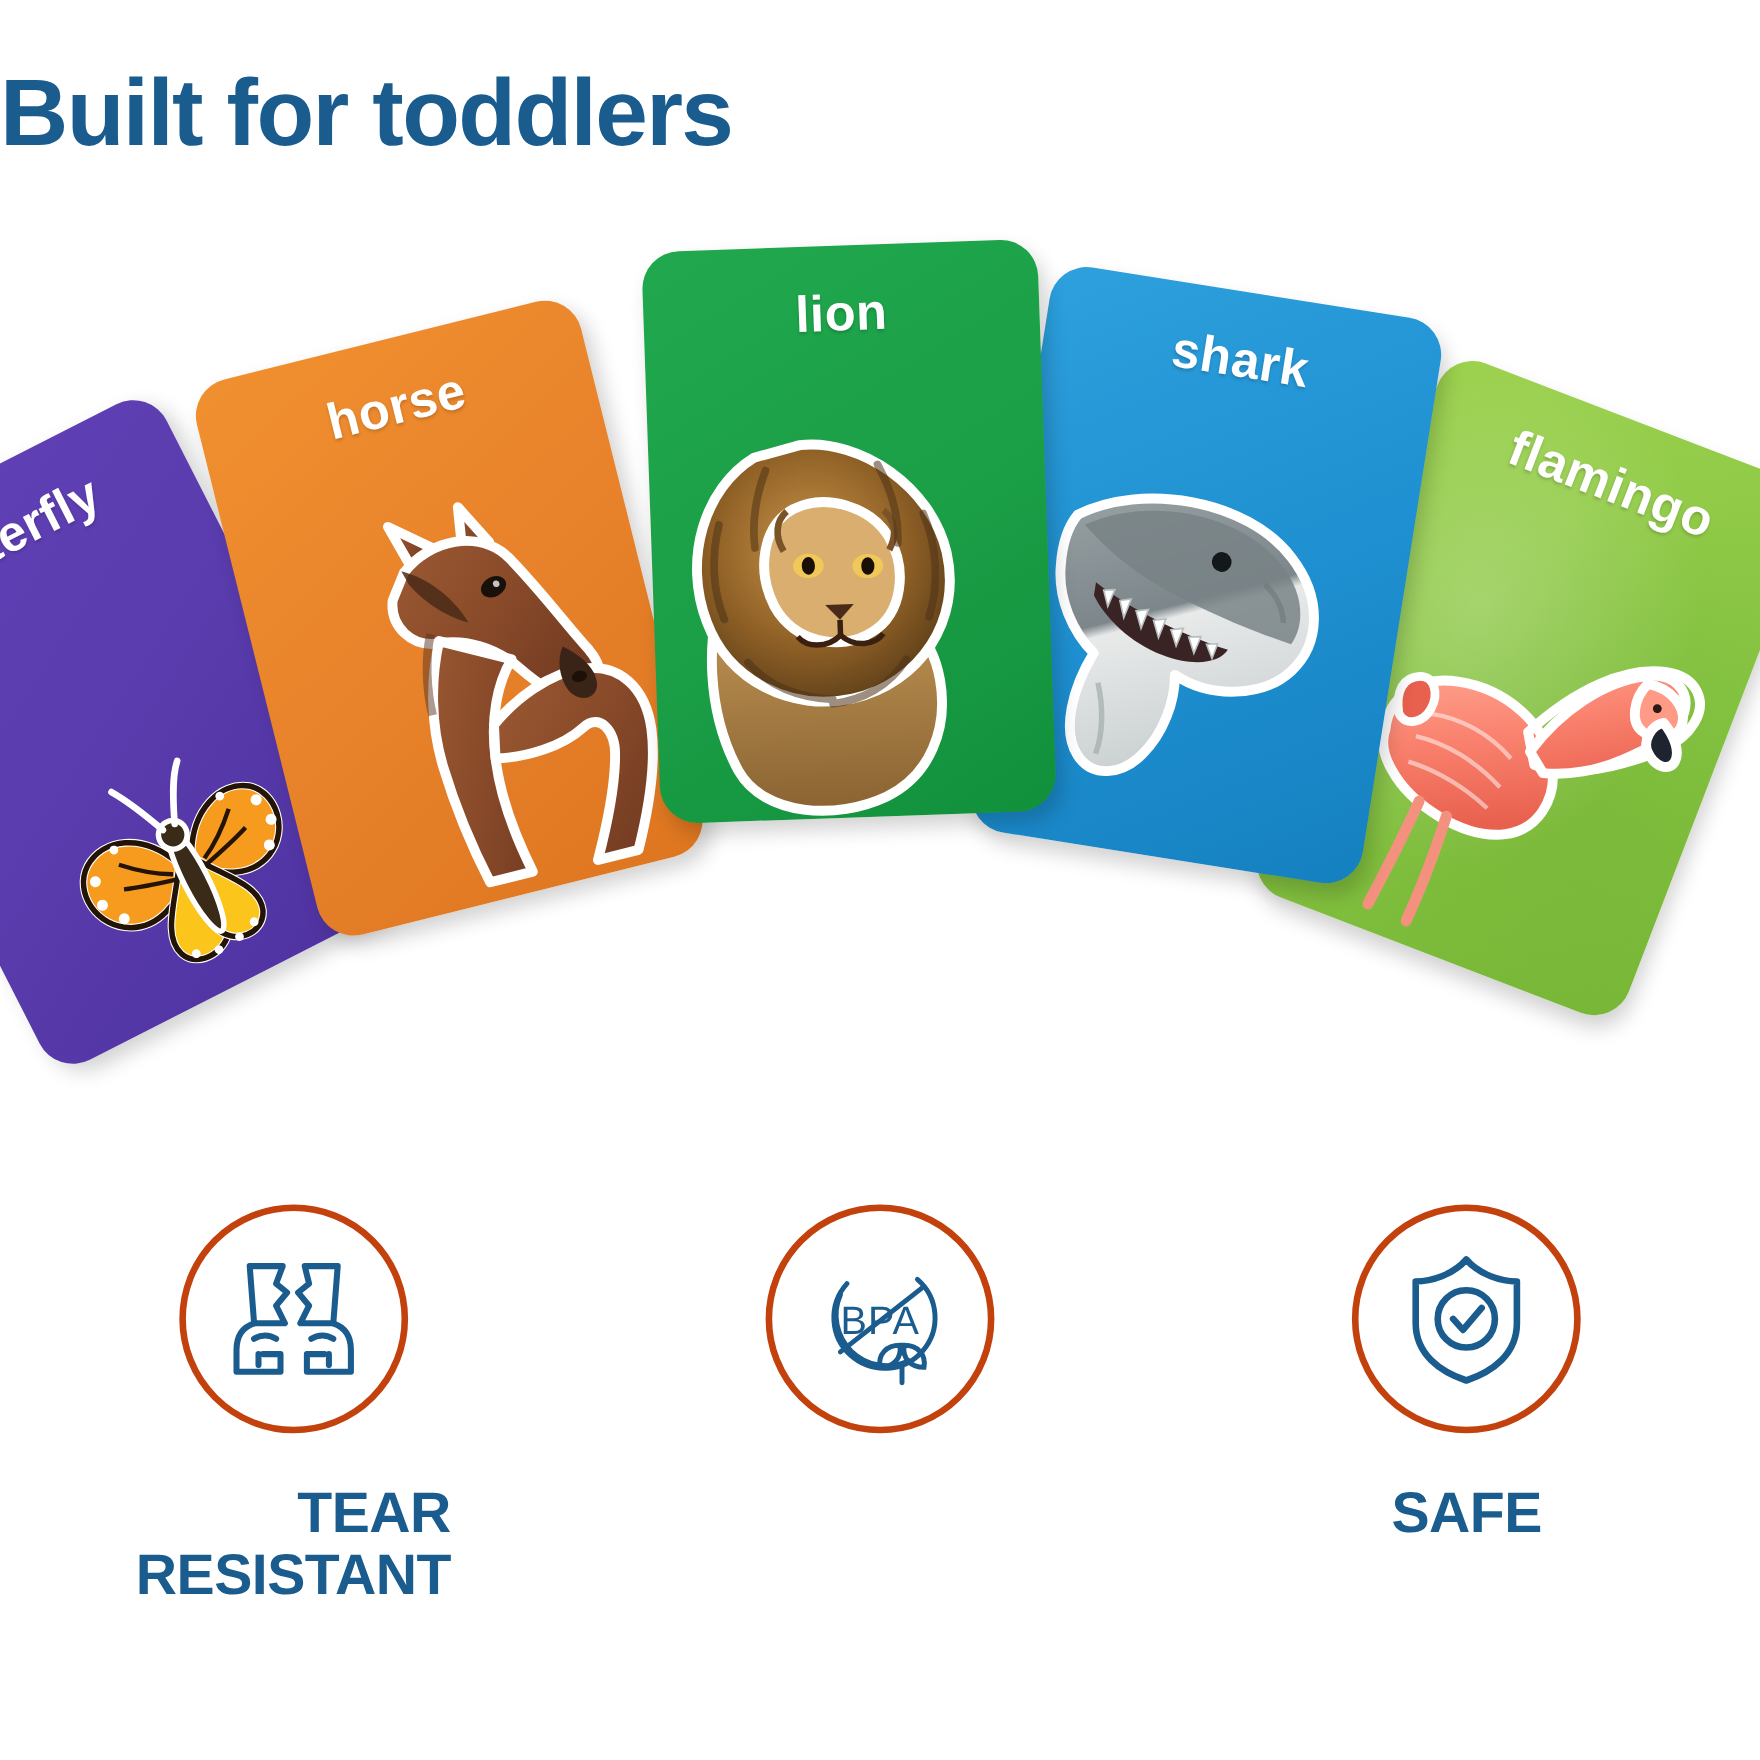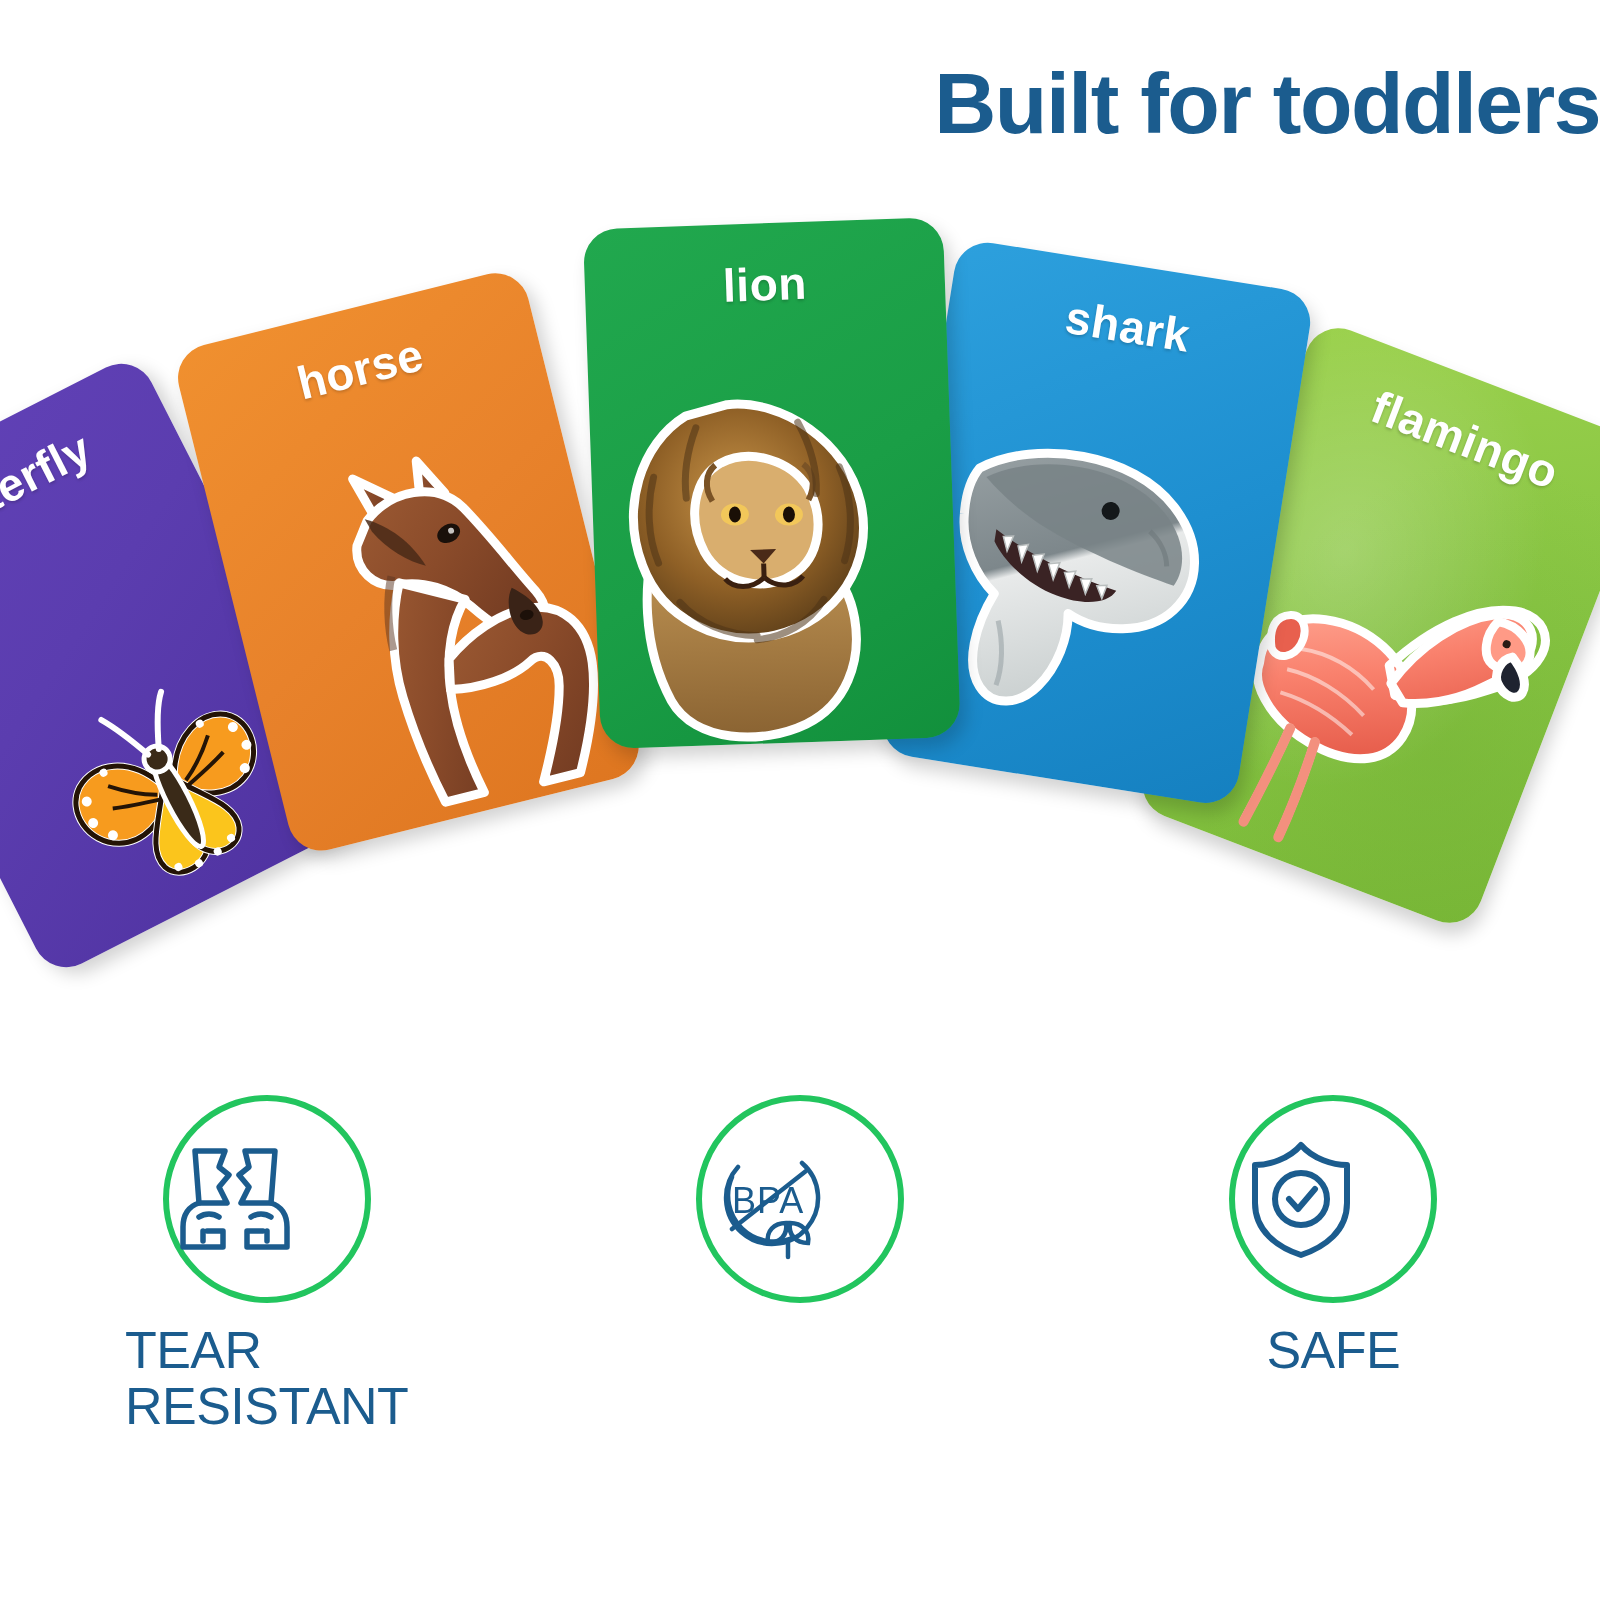--- a/index.html
+++ b/index.html
@@ -15,21 +15,21 @@
     font-family: "Liberation Sans", sans-serif;
     position: relative;
   }
 
   
   .headline {
     position: absolute;
     top: 58px;
     left: 0;
     width: 1600px;
-    text-align: right;
+    text-align: left;
     font-size: 86px;
     font-weight: bold;
     letter-spacing: -1.5px;
     color: #1B5C8E;
     line-height: 1.05;
   }
 
   
   .fan {
     position: absolute;
@@ -140,32 +140,32 @@
   .feature {
     width: 360px;
     display: flex;
     flex-direction: column;
     align-items: center;
   }
   .feature-circle {
     width: 208px;
     height: 208px;
     border-radius: 50%;
-    border: 6px solid #22c55e;
+    border: 6px solid #c2410c;
     display: flex;
     align-items: center;
-    justify-content: flex-start;
+    justify-content: center;
     box-sizing: border-box;
   }
   .feature-label {
-    margin-top: 19px;
-    text-align: left;
+    margin-top: 45px;
+    text-align: right;
     color: #1B5C8E;
     font-size: 52px;
-    font-weight: normal;
+    font-weight: bold;
     line-height: 1.08;
     letter-spacing: -0.5px;
     white-space: pre-line;
   }
 </style>
 </head>
 <body>
 
 <div class="headline">Built for toddlers</div>
 

